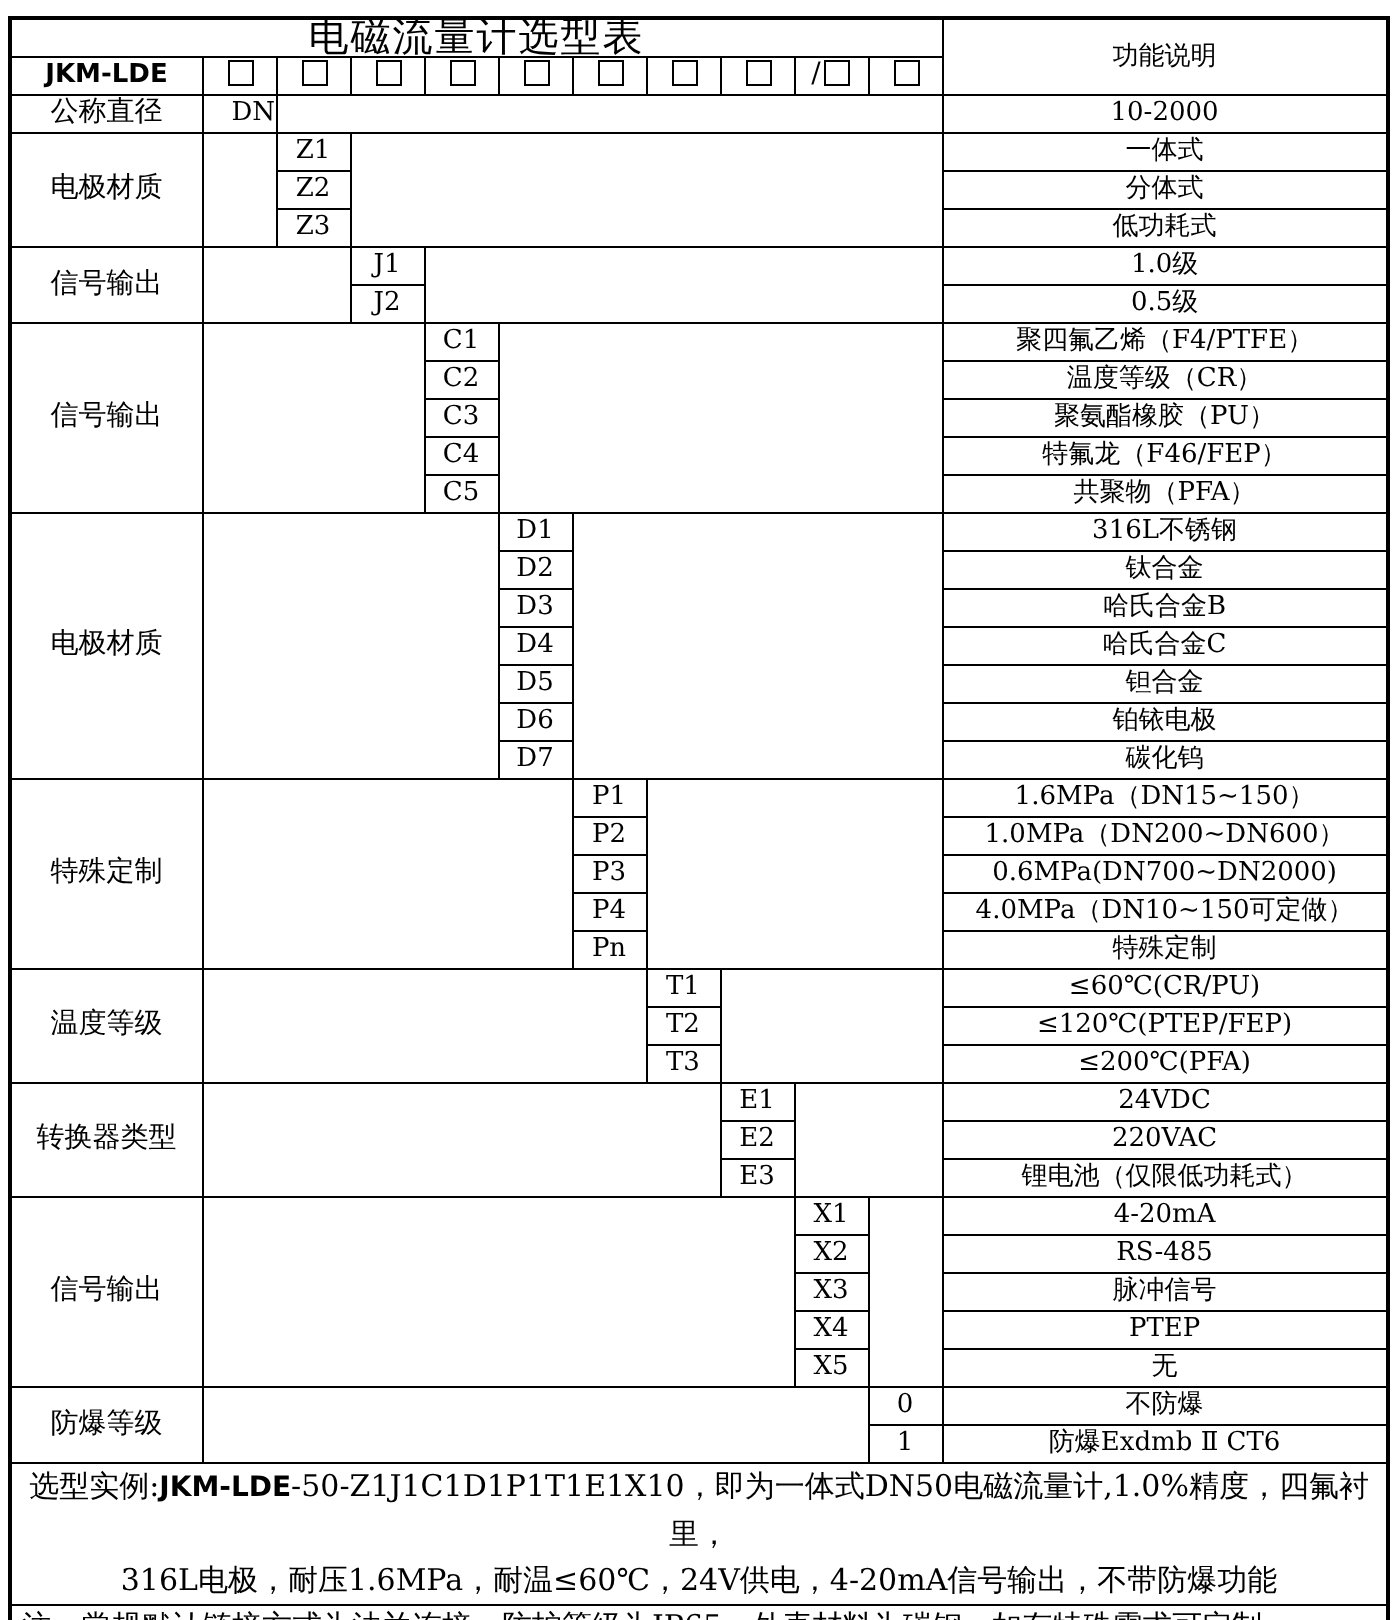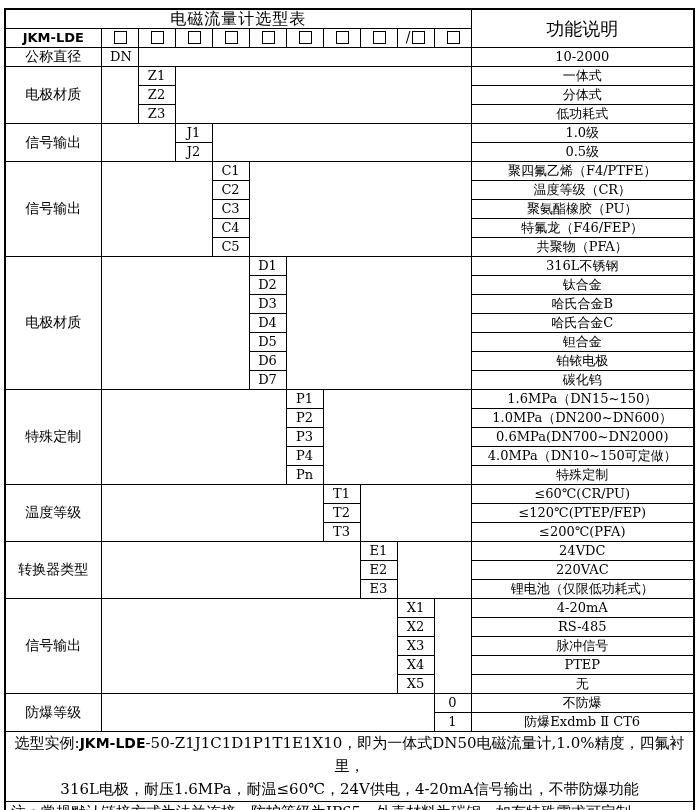--- a/index.html
+++ b/index.html
@@ -15,29 +15,29 @@
     border:1px solid #000;
     padding:0;
     text-align:center;
     vertical-align:middle;
     font-size:13px;
     line-height:17px;
     overflow:hidden;
     white-space:nowrap;
   }
   tr{height:19px;}
-  td.title-cell{font-size:16px;letter-spacing:1px;}
-  td.func-cell{font-size:18px;}
+  td.title-cell{font-size:20px;letter-spacing:1px;}
+  td.func-cell{font-size:13px;}
   td.cat{font-size:14px;margin-left:41px;}
   td.model{
     font-family:"DejaVu Sans","Liberation Sans",sans-serif;
     font-weight:bold;
     font-size:13px;
   }
-  td.code-left{text-align:center;padding-left:3px;}
+  td.code-left{text-align:right;padding-left:3px;}
   .box{
     display:inline-block;
     width:11px;height:11px;
     border:1px solid #000;
     vertical-align:-1px;
     background:#fff;
   }
   .slash{font-size:14px;margin-right:2px;vertical-align:1px;}
   td.example-cell{
     height:58px;

